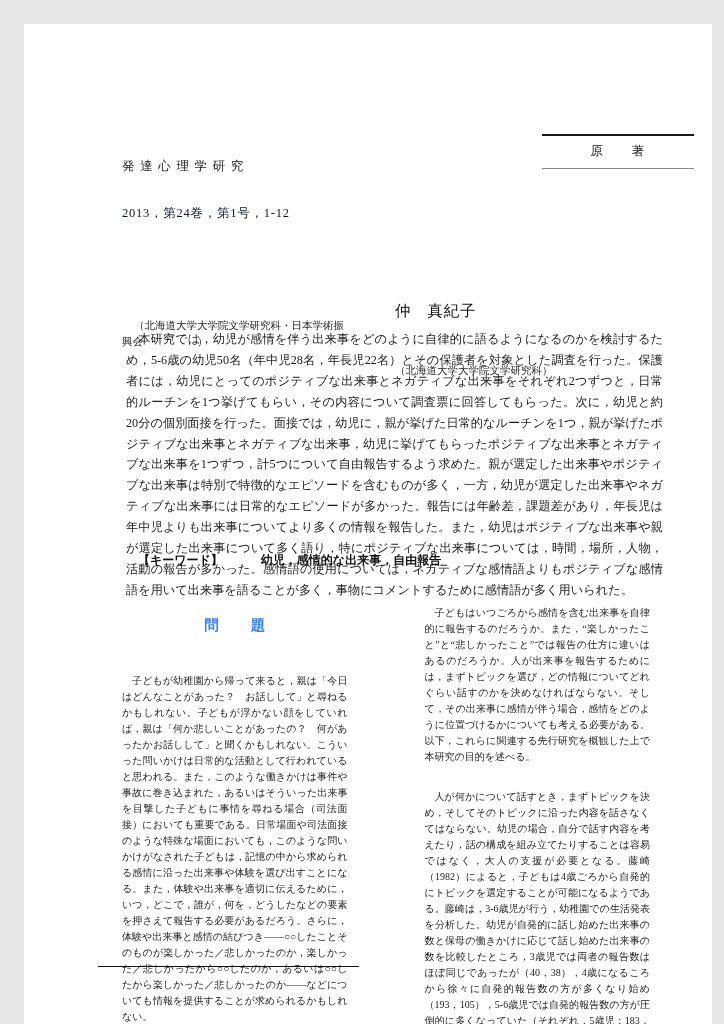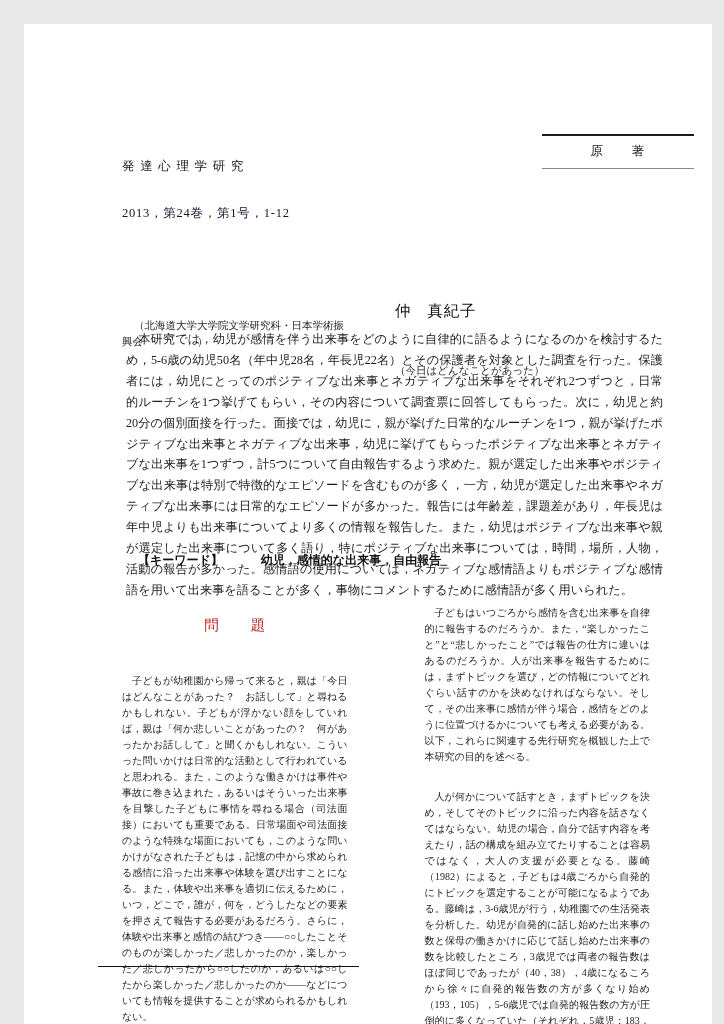--- a/index.html
+++ b/index.html
@@ -67,23 +67,23 @@
   .keywords .kw-label { margin-right: 14px; }
 
   
   .columns {
     position: absolute; top: 552px; left: 62px; right: 62px;
     display: flex; gap: 29px;
   }
   .col { width: 285px; }
   .section-heading {
     font-family: "Liberation Sans", "DejaVu Sans", sans-serif;
-    font-weight: normal; font-size: 14.5px; text-align: center;
+    font-weight: bold; font-size: 14.5px; text-align: center;
     letter-spacing: 2.2em; text-indent: 2.2em;
-    margin: 4px 0 14px 0; color: #b91c1c;
+    margin: 4px 0 14px 0; color: #3b82f6;
   }
   .col p {
     font-size: 10px; line-height: 16px;
     text-align: justify; text-indent: 1em; color: #1c1c1c;
   }
   .col-right { padding-top: 5px; }
 
   
   .footnote {
     position: absolute; top: 930px; left: 62px; width: 285px;
@@ -106,21 +106,21 @@
     </div>
   </header>
 
 
   <div class="authors">
     <div class="author">
       <div class="author-affil"><span>（北海道大学大学院文学研究科・日本学術振興会</span><sup>1)</sup><span>）</span></div>
     </div>
     <div class="author">
       <div class="author-name">仲　真紀子</div>
-      <div class="author-affil">（今日はどんなことがあった）</div>
+      <div class="author-affil">（北海道大学大学院文学研究科）</div>
     </div>
   </div>
 
   <div class="abstract">本研究では，幼児が感情を伴う出来事をどのように自律的に語るようになるのかを検討するため，5-6歳の幼児50名（年中児28名，年長児22名）とその保護者を対象とした調査を行った。保護者には，幼児にとってのポジティブな出来事とネガティブな出来事をそれぞれ2つずつと，日常的ルーチンを1つ挙げてもらい，その内容について調査票に回答してもらった。次に，幼児と約20分の個別面接を行った。面接では，幼児に，親が挙げた日常的なルーチンを1つ，親が挙げたポジティブな出来事とネガティブな出来事，幼児に挙げてもらったポジティブな出来事とネガティブな出来事を1つずつ，計5つについて自由報告するよう求めた。親が選定した出来事やポジティブな出来事は特別で特徴的なエピソードを含むものが多く，一方，幼児が選定した出来事やネガティブな出来事には日常的なエピソードが多かった。報告には年齢差，課題差があり，年長児は年中児よりも出来事についてより多くの情報を報告した。また，幼児はポジティブな出来事や親が選定した出来事について多く語り，特にポジティブな出来事については，時間，場所，人物，活動の報告が多かった。感情語の使用については，ネガティブな感情語よりもポジティブな感情語を用いて出来事を語ることが多く，事物にコメントするために感情語が多く用いられた。</div>
 
   <div class="keywords">
     <span class="kw-label">【キーワード】</span><span>幼児，感情的な出来事，自由報告</span>
   </div>
 
   <div class="columns">

